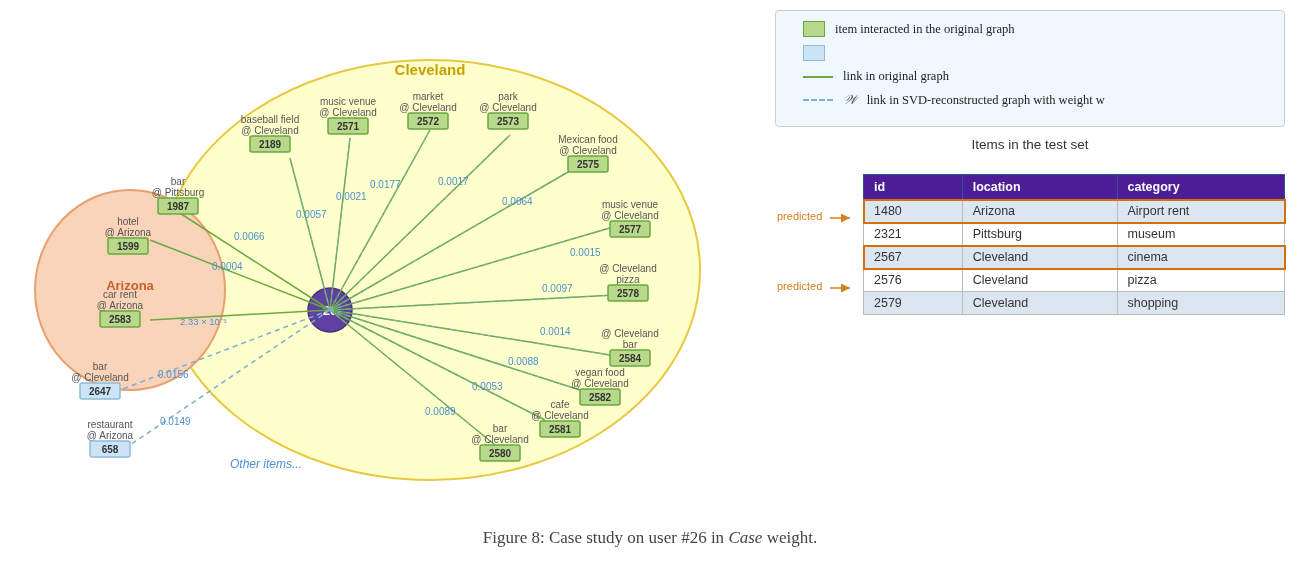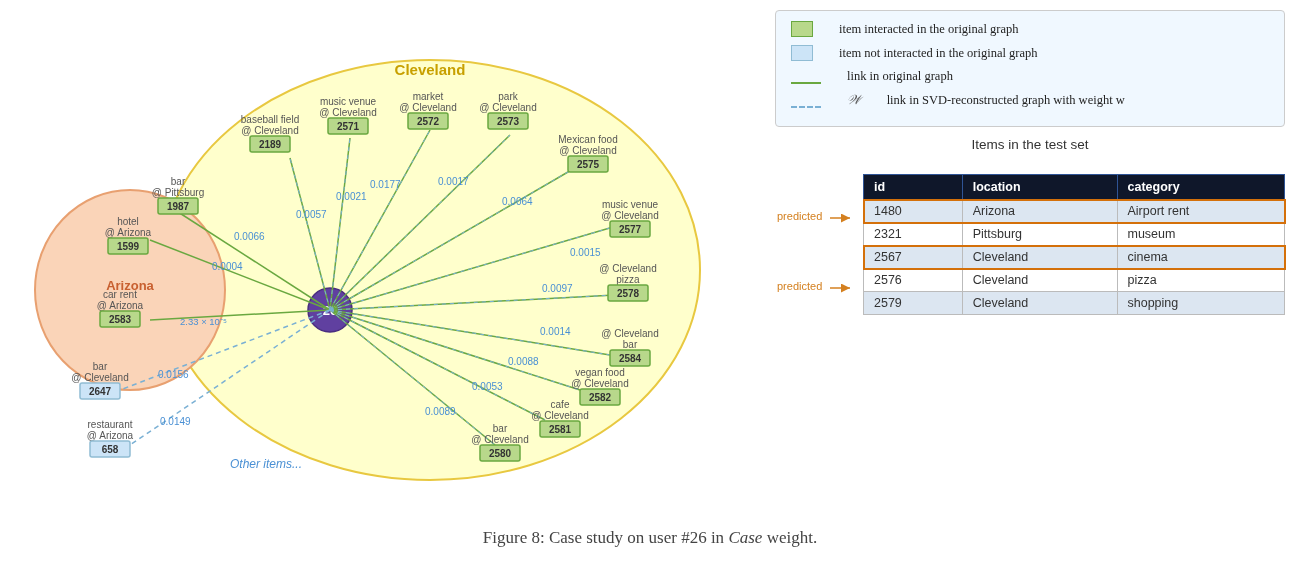--- a/index.html
+++ b/index.html
@@ -32,23 +32,24 @@
     }
     #legend-box {
       border: 1px solid #ccc;
       background: #f0f8ff;
       padding: 10px 15px;
       border-radius: 4px;
       font-size: 13px;
     }
     .legend-row {
       display: flex;
-      align-items: flex-end;
+      align-items: center;
       margin-bottom: 8px;
-      gap: 26px;
+      gap: 10px;
+      margin-left: 12px;
     }
     .legend-green-box {
       width: 22px;
       height: 16px;
       background: #b8d88b;
       border: 1.5px solid #6aa840;
       flex-shrink: 0;
     }
     .legend-blue-box {
       width: 22px;
@@ -83,21 +84,21 @@
       margin-bottom: 22px;
       font-family: Arial, sans-serif;
     }
     #items-table {
       width: 100%;
       border-collapse: collapse;
       font-size: 12.5px;
       font-family: Arial, sans-serif;
     }
     #items-table thead tr {
-      background: #0f172a;
+      background: #4c1d95;
       color: #fff;
     }
     #items-table thead th {
       padding: 5px 10px;
       text-align: left;
       border: 1px solid #2f5496;
     }
     #items-table tbody tr:nth-child(odd) {
       background: #dce6f1;
     }
@@ -309,21 +310,20 @@
 
   <div id="right-panel">
 
     <div id="legend-box">
       <div class="legend-row">
         <div class="legend-green-box"></div>
         <span class="legend-text">item interacted in the original graph</span>
       </div>
       <div class="legend-row">
         <div class="legend-blue-box"></div>
-        <span class="legend-text">item not interacted in the original graph</span>
       </div>
       <div class="legend-row">
         <div class="legend-green-line"></div>
         <span class="legend-text">link in original graph</span>
       </div>
       <div class="legend-row">
         <div class="legend-blue-dashed"></div>
         <span class="legend-text" style="font-style:italic;font-size:13px;color:#555;">𝒲</span>
         <span class="legend-text">link in SVD-reconstructed graph with weight w</span>
       </div>

